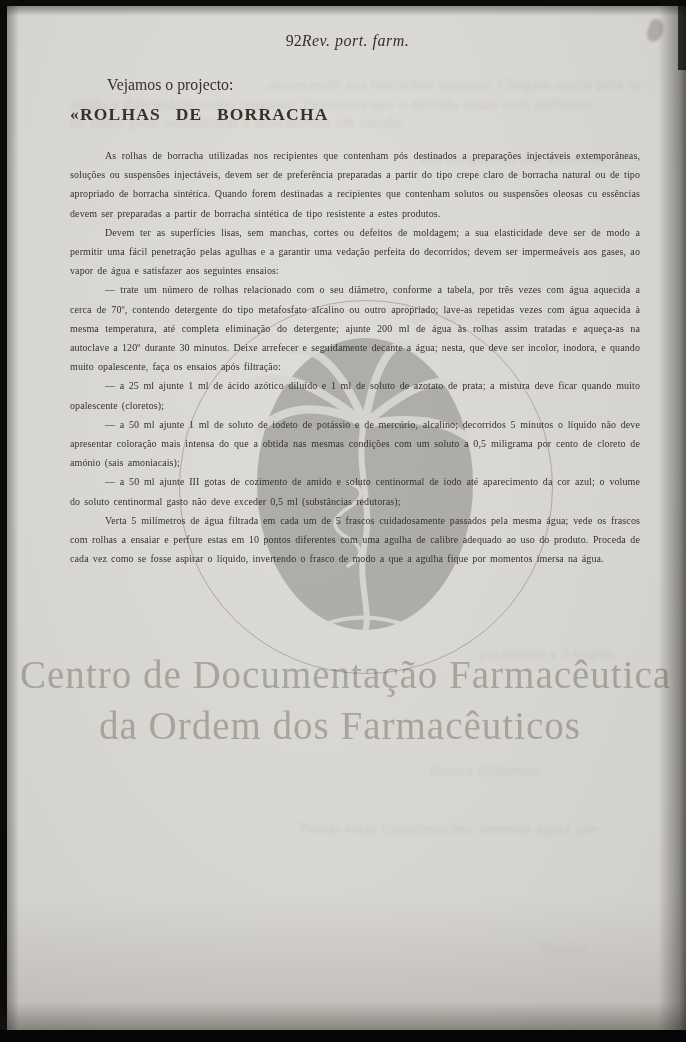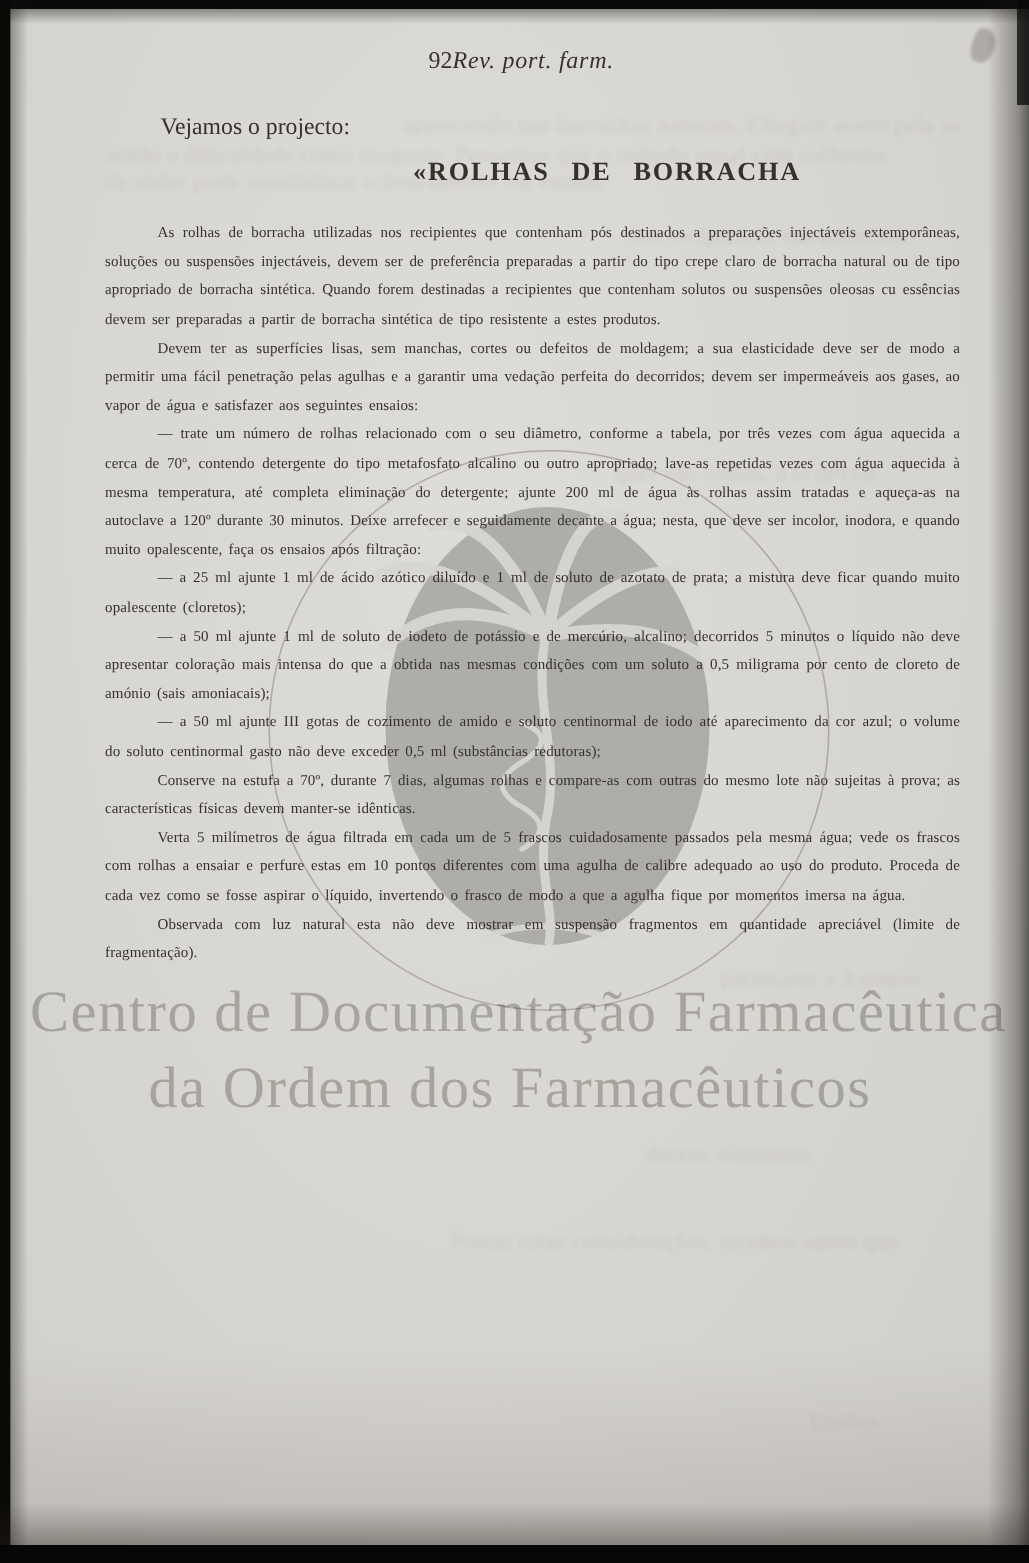--- a/index.html
+++ b/index.html
@@ -41,21 +41,21 @@
   
   .header-row{
     position:absolute;left:70px;right:61px;top:32px;z-index:3;
     display:flex;justify-content:center;align-items:baseline;
     font-size:16px;
   }
   .journal{font-style:italic;letter-spacing:.5px;}
   .intro{position:absolute;left:107px;top:76px;z-index:3;font-size:15.8px;}
   .doc-title{
     position:absolute;left:70px;top:104px;width:464px;z-index:3;margin:0;
-    text-align:right;font-size:17.5px;font-weight:700;
+    text-align:left;font-size:17.5px;font-weight:700;
     letter-spacing:1.2px;word-spacing:9px;
   }
   .body-text{position:absolute;left:70px;top:146px;width:570px;z-index:3;}
   .para{
     margin:0;font-size:10px;line-height:19.2px;
     text-align:justify;text-indent:35px;word-spacing:1.5px;letter-spacing:.1px;
   }
 
   
   .wm-text{position:absolute;left:0;right:0;z-index:4;mix-blend-mode:multiply;pointer-events:none;}
@@ -129,23 +129,21 @@
   <h1 class="doc-title">«ROLHAS DE BORRACHA</h1>
 
   <div class="body-text">
 
   <p class="para para-0">As rolhas de borracha utilizadas nos recipientes que contenham pós destinados a preparações injectáveis extemporâneas, soluções ou suspensões injectáveis, devem ser de preferência preparadas a partir do tipo crepe claro de borracha natural ou de tipo apropriado de borracha sintética. Quando forem destinadas a recipientes que contenham solutos ou suspensões oleosas cu essências devem ser preparadas a partir de borracha sintética de tipo resistente a estes produtos.</p>
       <p class="para para-1">Devem ter as superfícies lisas, sem manchas, cortes ou defeitos de moldagem; a sua elasticidade deve ser de modo a permitir uma fácil penetração pelas agulhas e a garantir uma vedação perfeita do decorridos; devem ser impermeáveis aos gases, ao vapor de água e satisfazer aos seguintes ensaios:</p>
       <p class="para para-2">— trate um número de rolhas relacionado com o seu diâmetro, conforme a tabela, por três vezes com água aquecida a cerca de 70º, contendo detergente do tipo metafosfato alcalino ou outro apropriado; lave-as repetidas vezes com água aquecida à mesma temperatura, até completa eliminação do detergente; ajunte 200 ml de água às rolhas assim tratadas e aqueça-as na autoclave a 120º durante 30 minutos. Deixe arrefecer e seguidamente decante a água; nesta, que deve ser incolor, inodora, e quando muito opalescente, faça os ensaios após filtração:</p>
       <p class="para para-3">— a 25 ml ajunte 1 ml de ácido azótico diluído e 1 ml de soluto de azotato de prata; a mistura deve ficar quando muito opalescente (cloretos);</p>
       <p class="para para-4">— a 50 ml ajunte 1 ml de soluto de iodeto de potássio e de mercúrio, alcalino; decorridos 5 minutos o líquido não deve apresentar coloração mais intensa do que a obtida nas mesmas condições com um soluto a 0,5 miligrama por cento de cloreto de amónio (sais amoniacais);</p>
       <p class="para para-5">— a 50 ml ajunte III gotas de cozimento de amido e soluto centinormal de iodo até aparecimento da cor azul; o volume do soluto centinormal gasto não deve exceder 0,5 ml (substâncias redutoras);</p>
-      <p class="para para-9">Conserve na estufa a 70º, durante 7 dias, algumas rolhas e compare-as com outras do mesmo lote não sujeitas à prova; as características físicas devem manter-se idênticas.</p>
       <p class="para para-10">Verta 5 milímetros de água filtrada em cada um de 5 frascos cuidadosamente passados pela mesma água; vede os frascos com rolhas a ensaiar e perfure estas em 10 pontos diferentes com uma agulha de calibre adequado ao uso do produto. Proceda de cada vez como se fosse aspirar o líquido, invertendo o frasco de modo a que a agulha fique por momentos imersa na água.</p>
-      <p class="para para-11">Observada com luz natural esta não deve mostrar em suspensão fragmentos em quantidade apreciável (limite de fragmentação).</p>
     </div>
 
   <div class="wm-text">
     <div class="wm-line wm-line-1">Centro de Documentação Farmacêutica</div>
     <div class="wm-line wm-line-2">da Ordem dos Farmacêuticos</div>
   </div>
 
   <div class="smudge"></div>
   <div class="edge edge-top"></div>
   <div class="edge edge-top-fade"></div>

